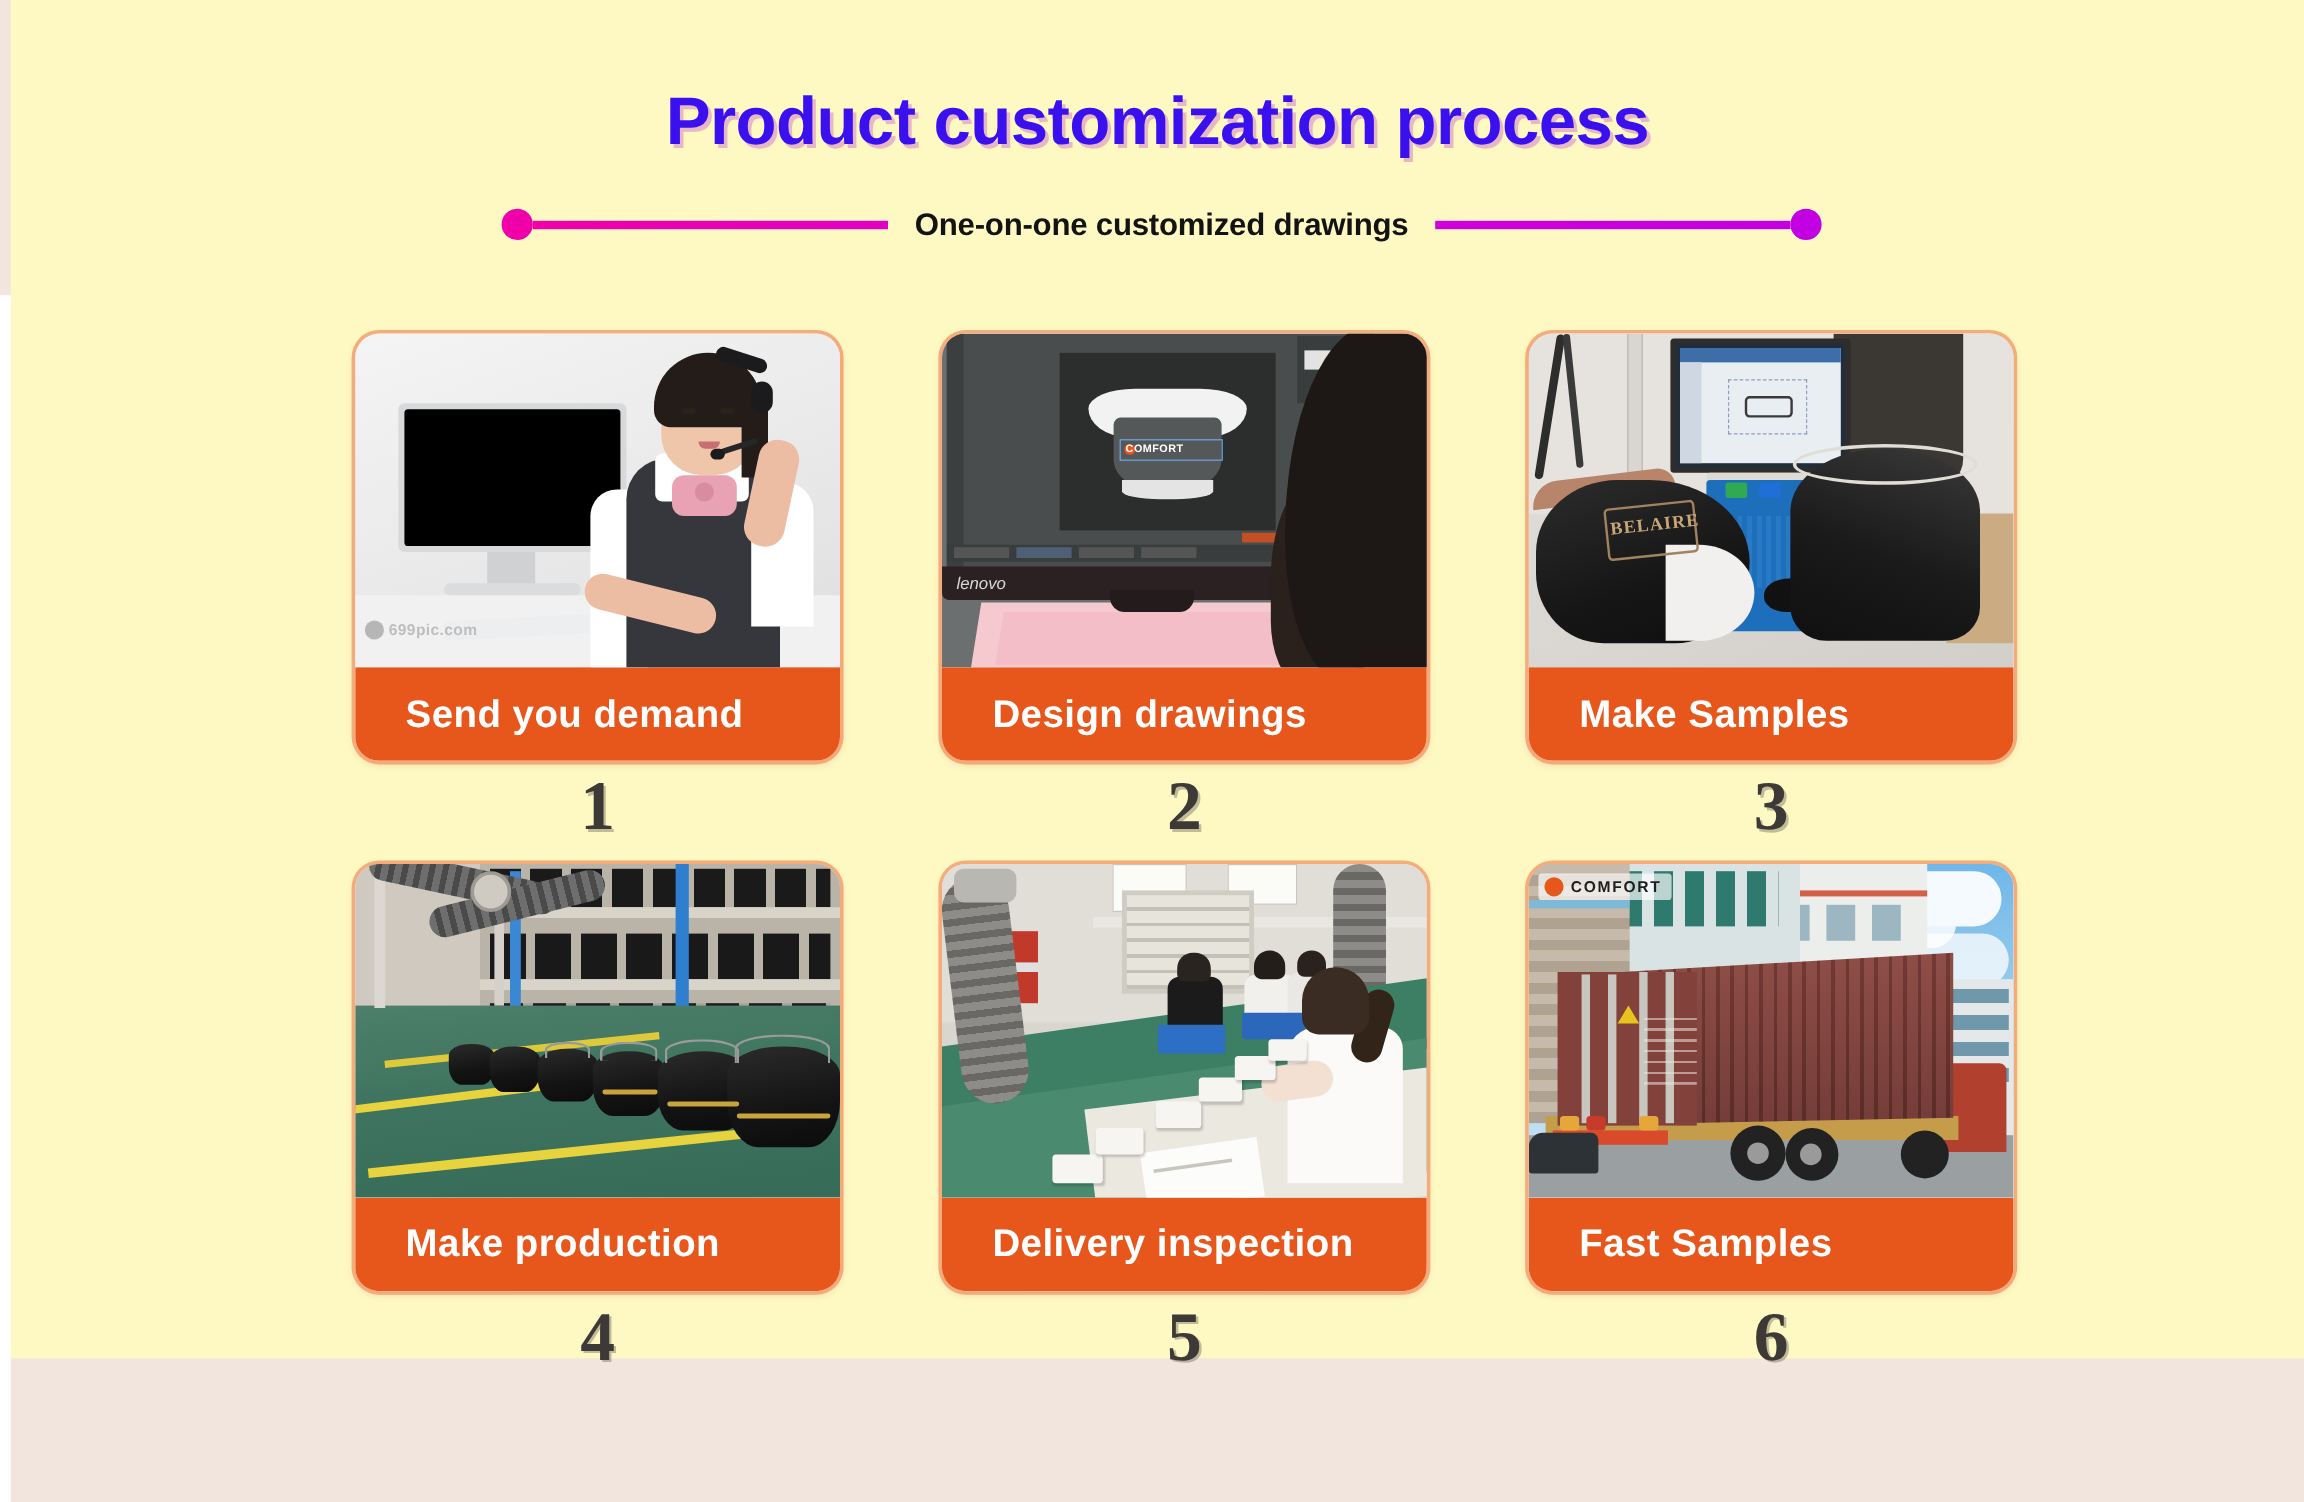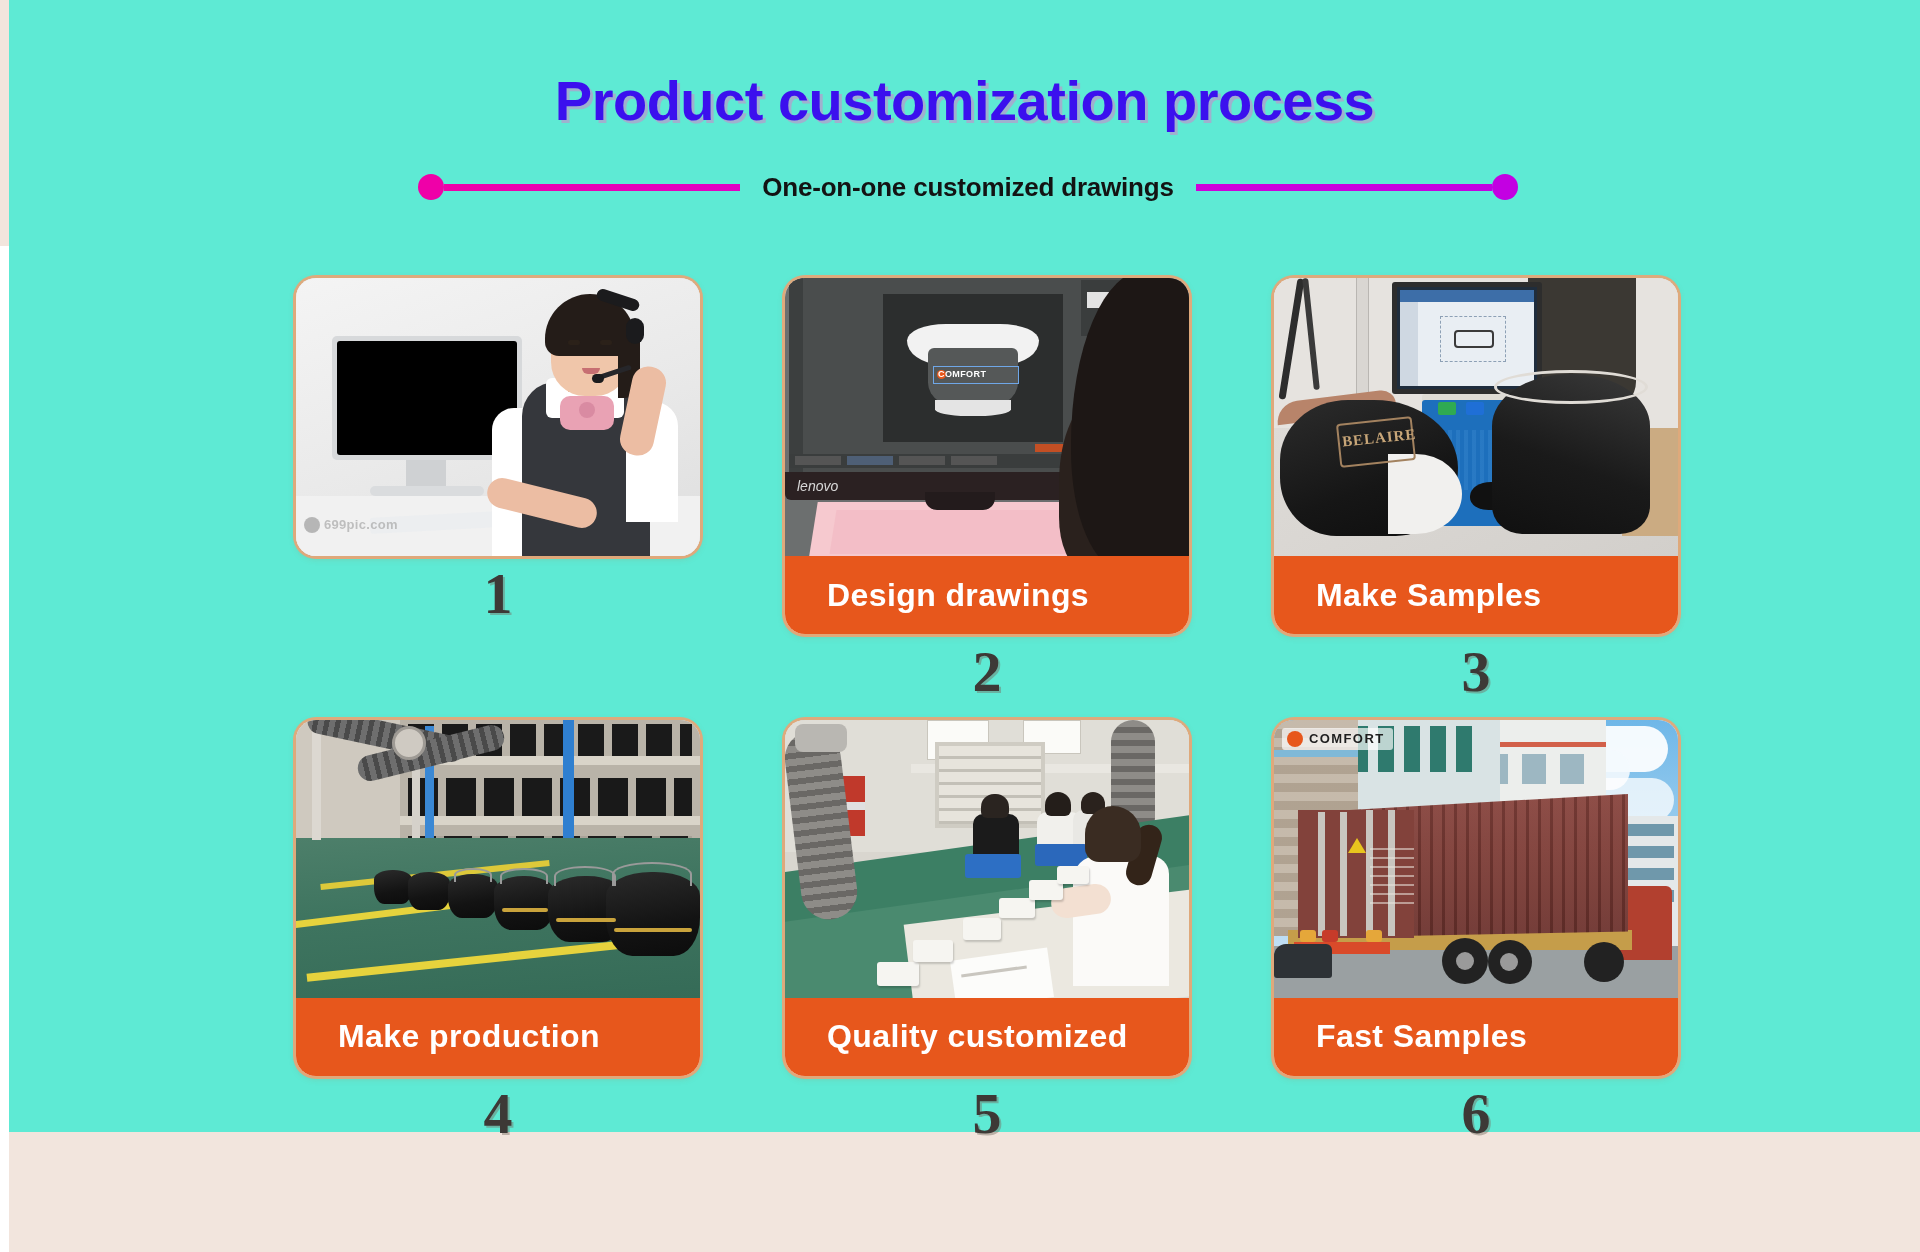--- a/index.html
+++ b/index.html
@@ -25,21 +25,21 @@
     height: 1006px;
     background: #ffffff;
   }
 
   .stage {
     position: absolute;
     left: 9px;
     top: 0;
     width: 1911px;
     height: 1132px;
-    background: #5eead4;
+    background: #fef9c3;
   }
 
   
   .header {
     position: absolute;
     left: 0;
     top: 0;
     width: 1911px;
     height: 230px;
   }
@@ -396,20 +396,23 @@
           <div class="ph s1-hs-band"></div>
           <div class="ph s1-hs-cup"></div>
           <div class="ph s1-hs-boom"></div>
           <div class="ph s1-hs-mic"></div>
           <div class="ph s1-armR"></div>
           <div class="ph s1-wm">
             <span class="s1-wm-ic"></span>
             <span class="s1-wm-tx">699pic.com</span>
           </div>
         </div>
+        <div class="card-label">
+          <span class="card-label-text">Send you demand</span>
+        </div>
       </div>
       <div class="step-number">1</div>
     </div>
 
     <div class="cell">
       <div class="card">
         <div class="card-photo">
           <div class="ph s2"></div>
           <div class="ph s2-kbd"></div>
           <div class="ph s2-kbd-k"></div>
@@ -561,21 +564,21 @@
           <div class="s5-box" style="left:92px;  top:242px; width:42px; height:24px;"></div>
           <div class="s5-box" style="left:128px; top:220px; width:40px; height:22px;"></div>
           <div class="s5-box" style="left:178px; top:198px; width:38px; height:22px;"></div>
           <div class="s5-box" style="left:214px; top:178px; width:36px; height:20px;"></div>
           <div class="s5-box" style="left:244px; top:160px; width:34px; height:20px;"></div>
           <div class="s5-box" style="left:272px; top:146px; width:32px; height:18px;"></div>
           <div class="ph s5-duct"></div>
           <div class="ph s5-duct-h"></div>
         </div>
         <div class="card-label">
-          <span class="card-label-text">Quality  customized</span>
+          <span class="card-label-text">Delivery  inspection</span>
         </div>
       </div>
       <div class="step-number">5</div>
     </div>
 
     <div class="cell">
       <div class="card">
         <div class="card-photo">
           <div class="ph s6"></div>
           <div class="ph s6-cloud1"></div>

